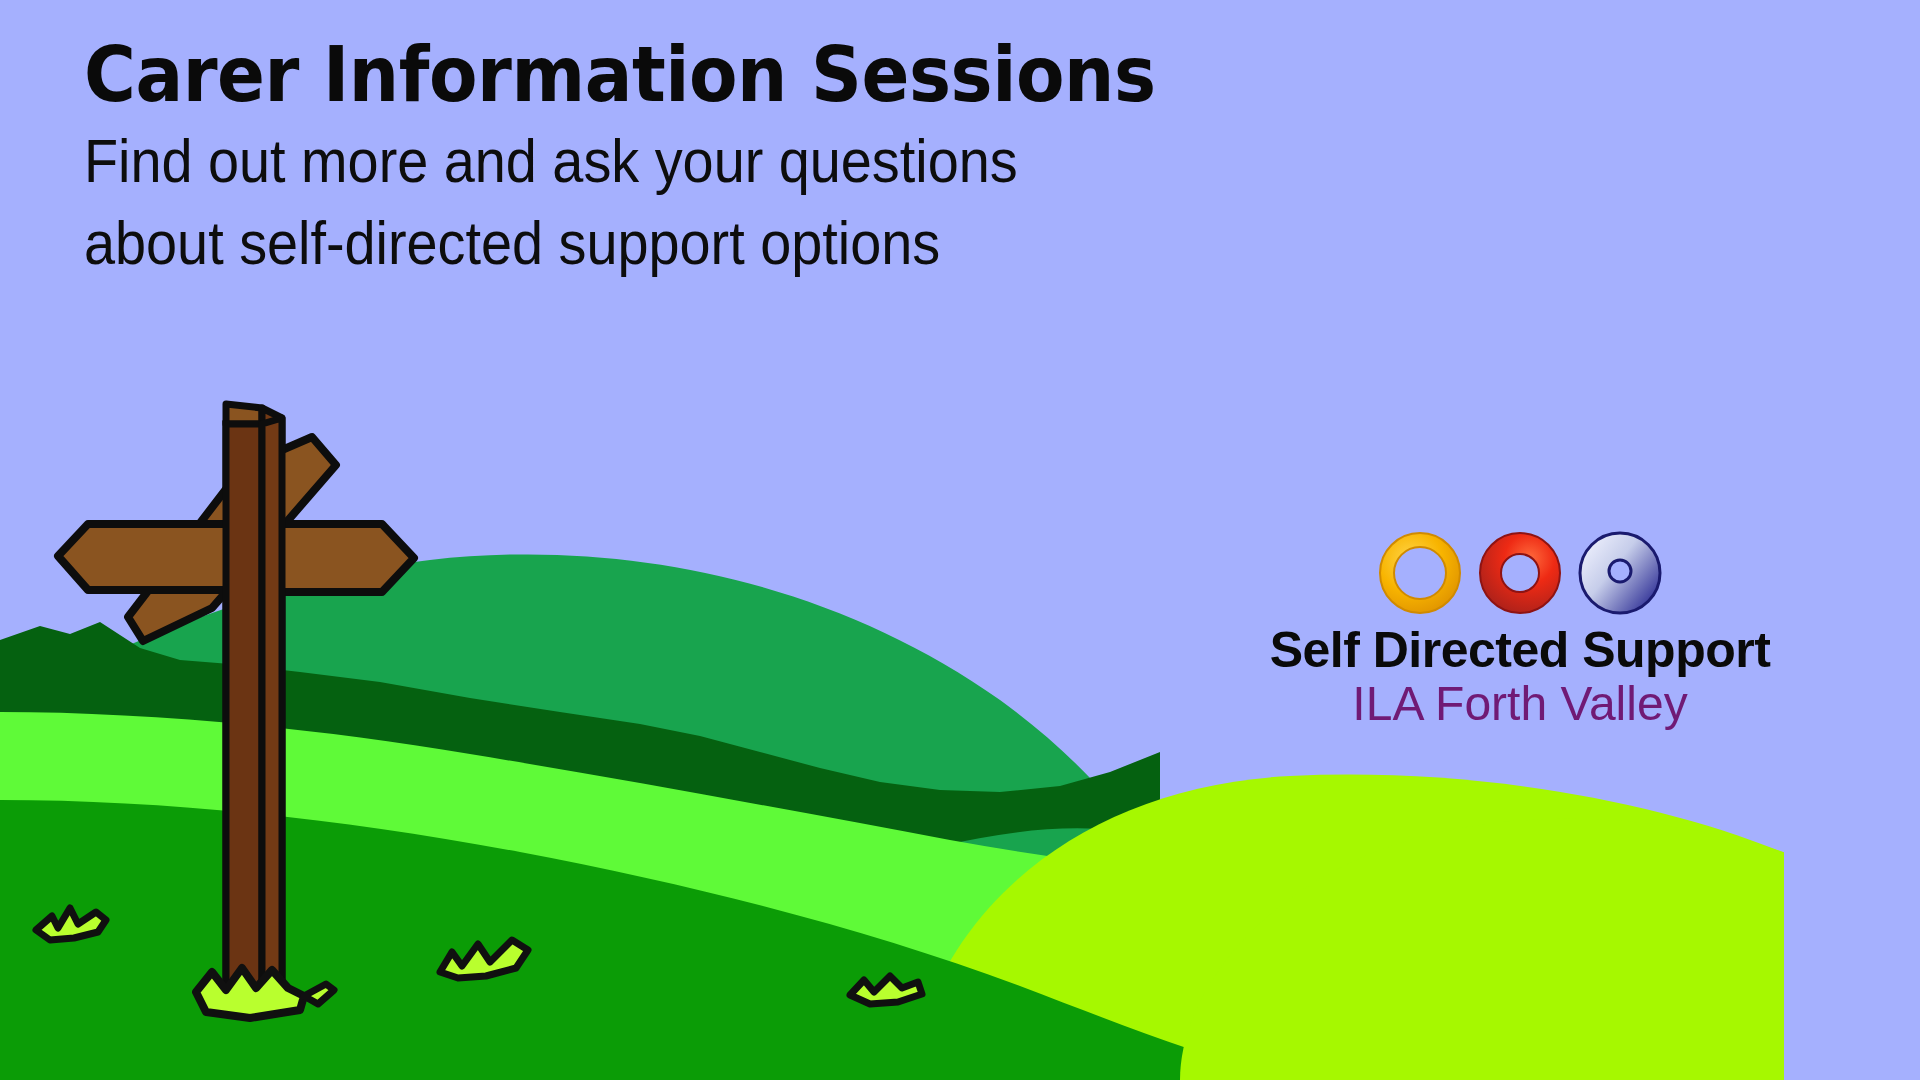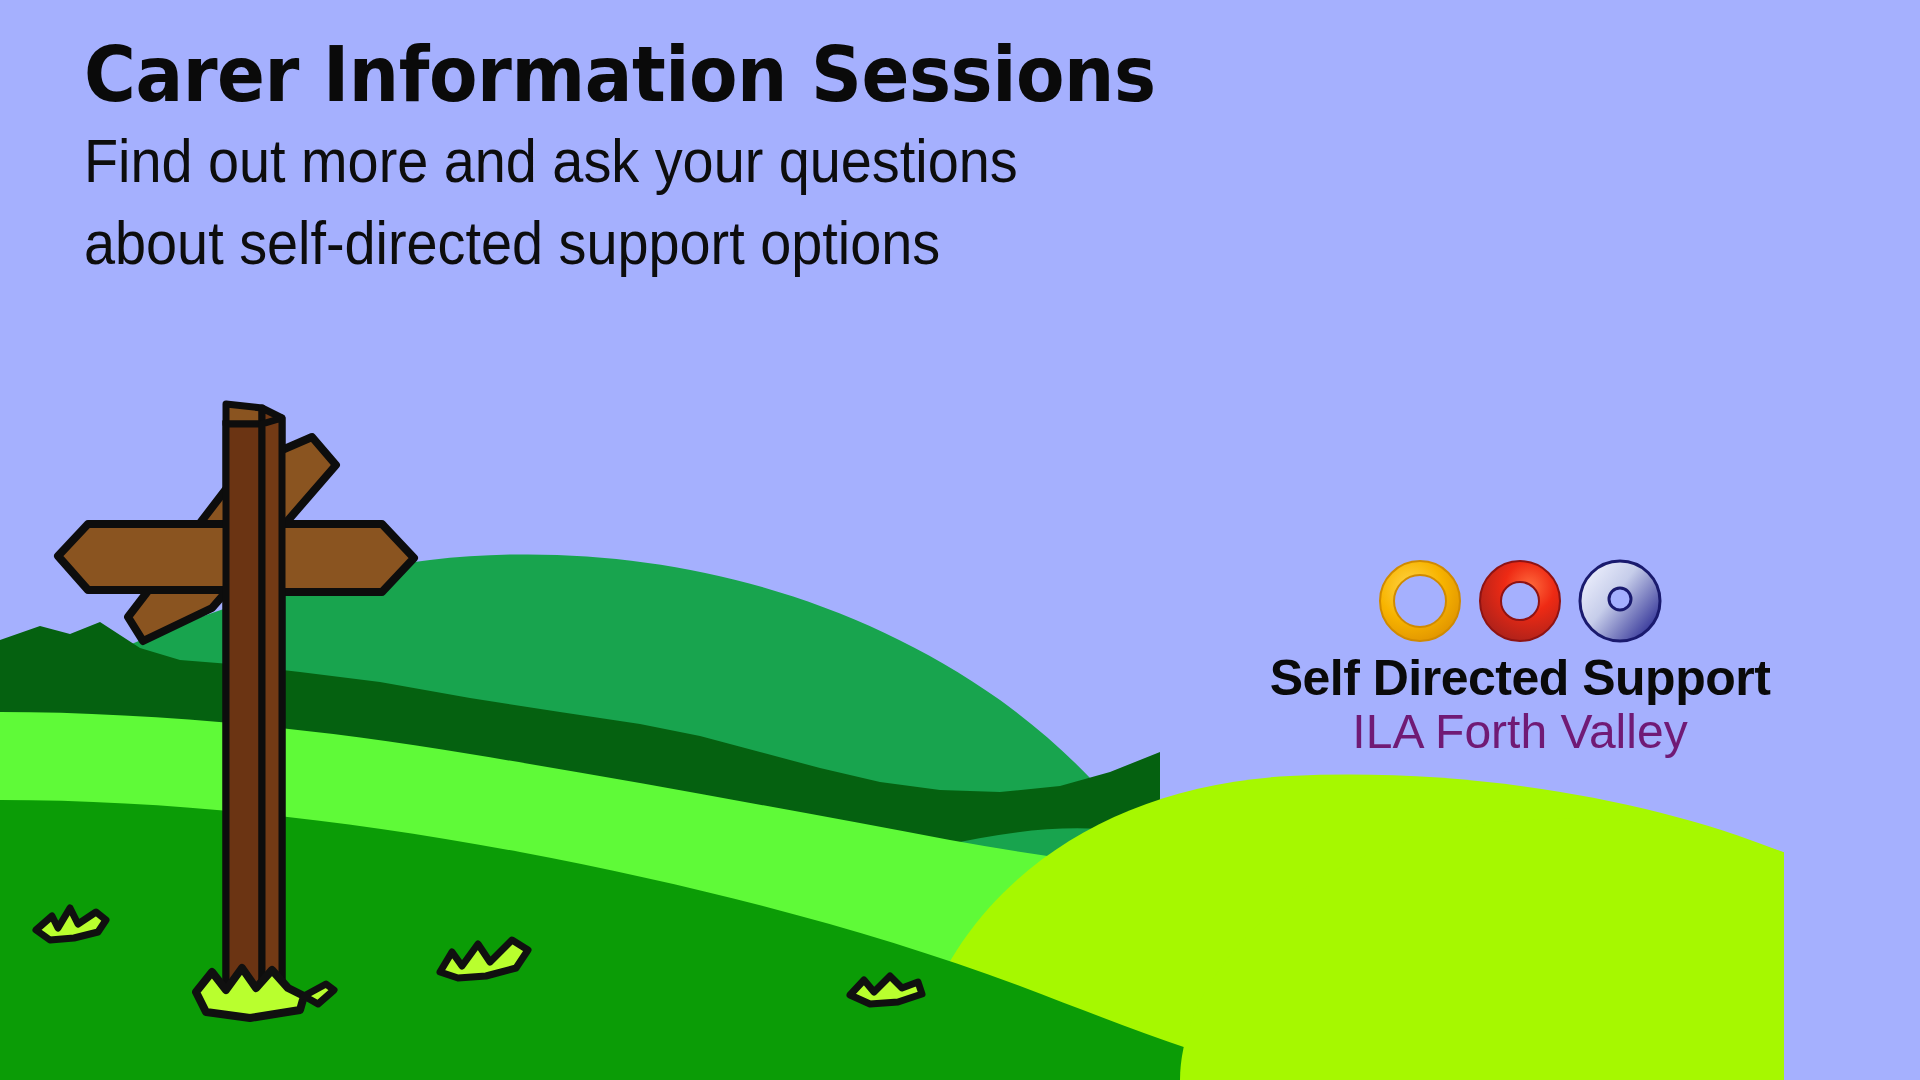--- a/index.html
+++ b/index.html
@@ -53,21 +53,21 @@
     margin: 0;
     transform: scaleX(0.90);
     transform-origin: left top;
     white-space: nowrap;
   }
 
   
   #logo {
     position: absolute;
     left: 1225px;
-    top: 556px;
+    top: 528px;
     z-index: 40;
     text-align: center;
     width: 590px;
   }
   #logo-rings {
     display: flex;
     justify-content: center;
     align-items: center;
     gap: 4px;
     margin-bottom: 6px;

